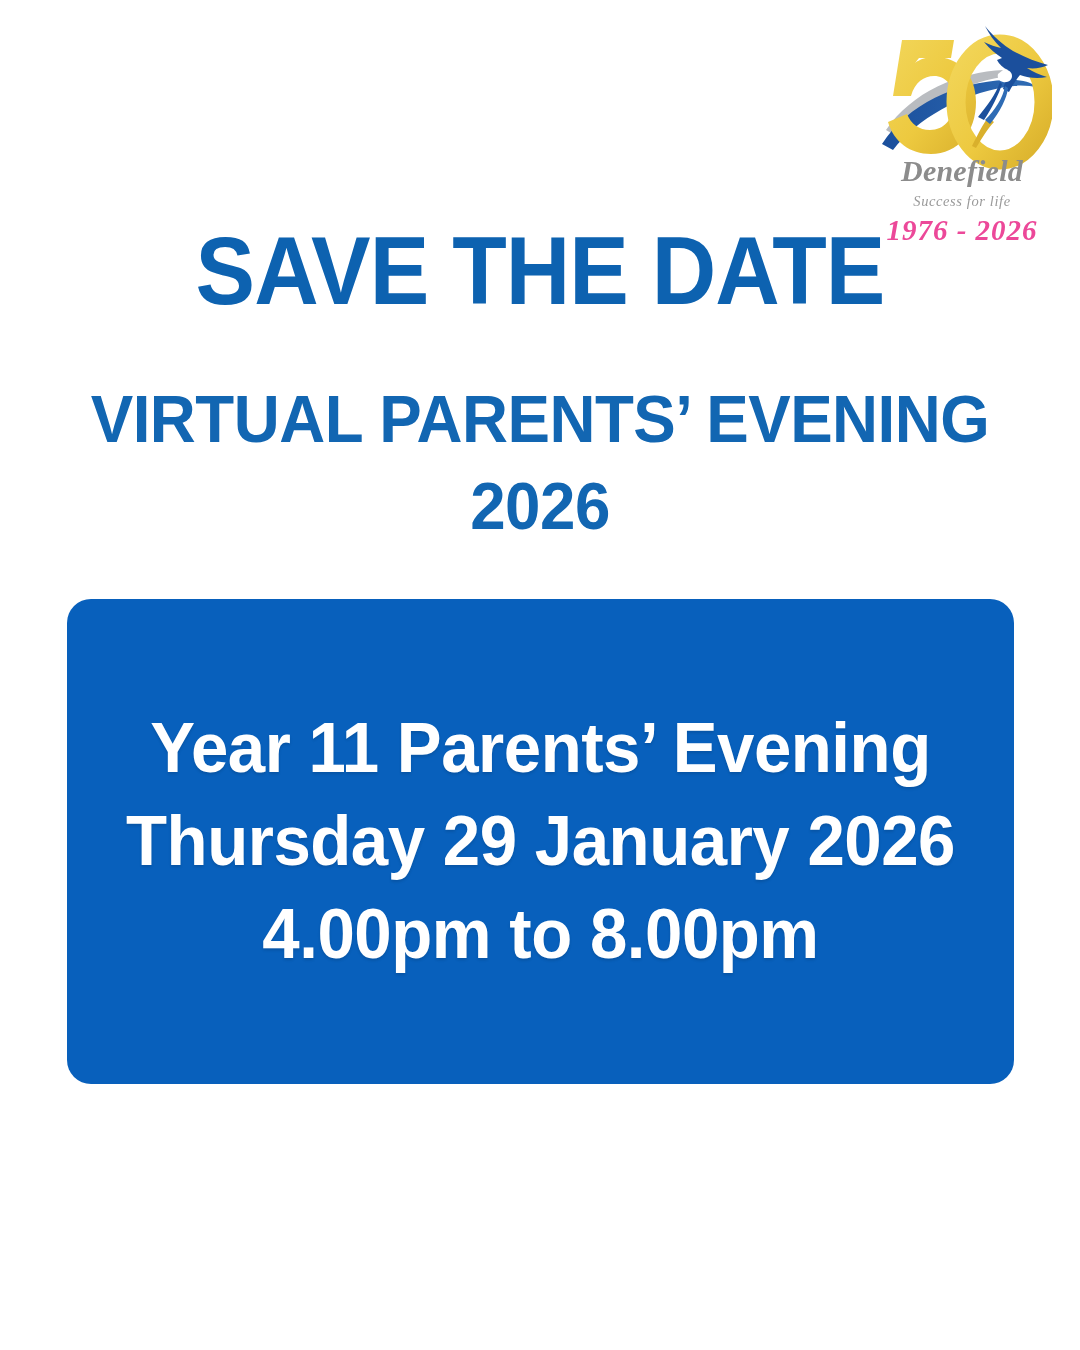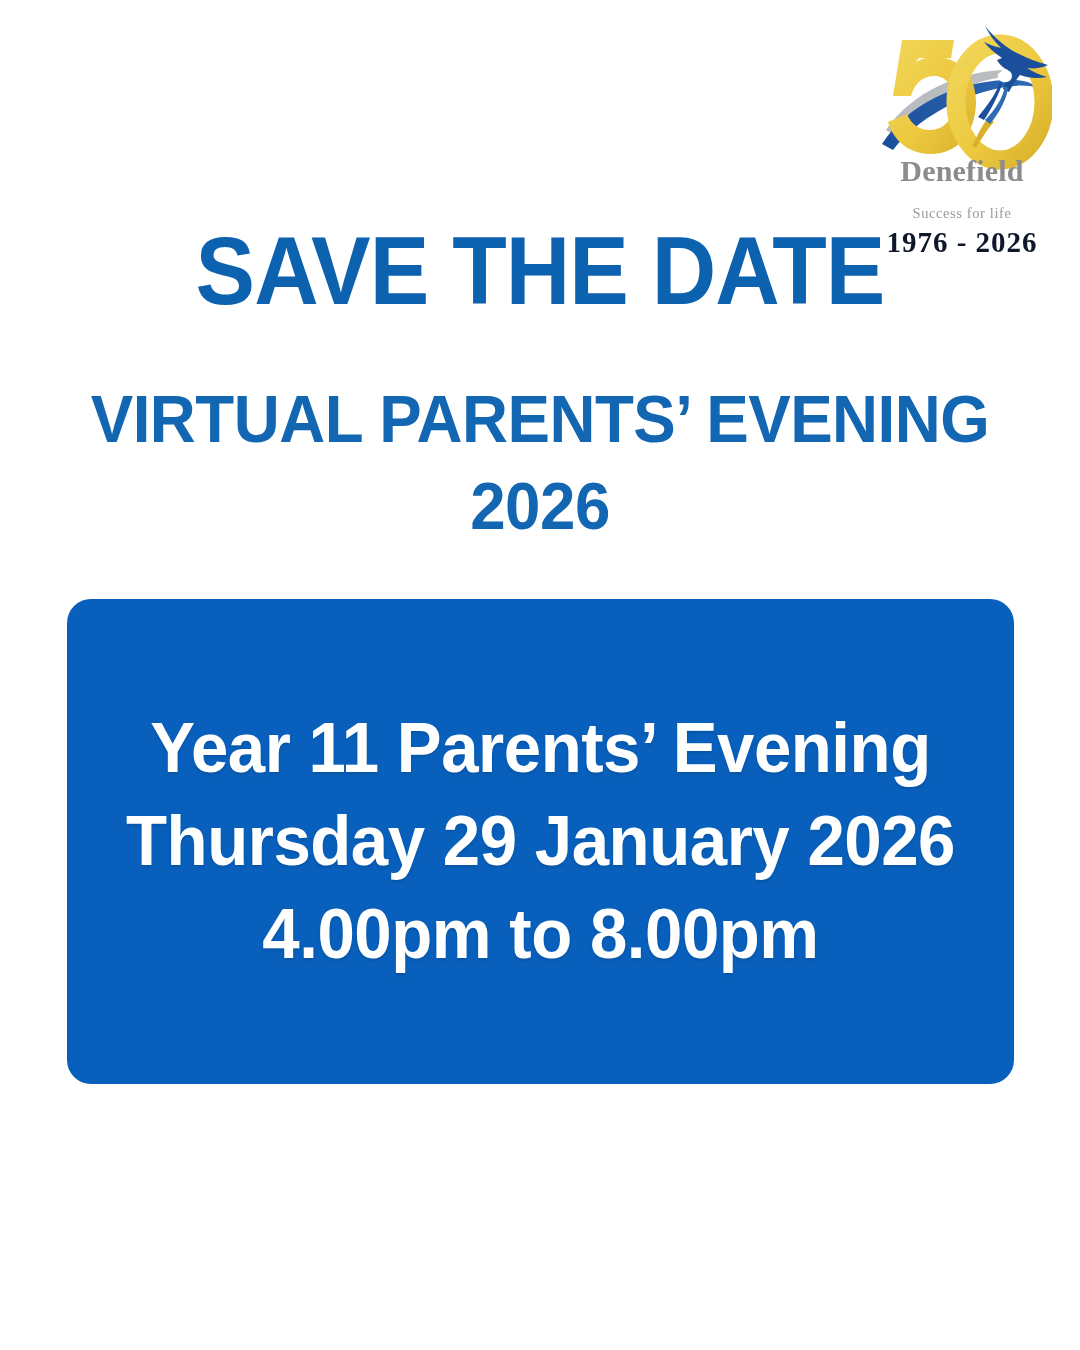--- a/index.html
+++ b/index.html
@@ -19,20 +19,21 @@
     -webkit-font-smoothing: antialiased;
   }
 
   
   .logo-block {
     position: absolute;
     top: 18px;
     right: 28px;
     width: 180px;
     height: 210px;
+    font-style: italic;
   }
   .logo-mark {
     position: absolute;
     top: 0;
     left: 0;
     width: 180px;
     height: 165px;
   }
   .logo-wordmark {
     position: absolute;
@@ -51,29 +52,29 @@
     color: #8c8c8c;
     margin: 0;
   }
   .logo-tagline {
     display: block;
     font-family: "Liberation Serif", "DejaVu Serif", serif;
     font-weight: 400;
     font-size: 14.5px;
     letter-spacing: 0.6px;
     color: #9a9a9a;
-    margin-top: 20px;
+    margin-top: 8px;
   }
   .logo-years {
     display: block;
     font-family: "Liberation Serif", "DejaVu Serif", serif;
     font-weight: 700;
     font-size: 29px;
     letter-spacing: 1px;
-    color: #0f172a;
+    color: #ec4899;
     margin-top: 7px;
   }
 
   
   .headline {
     position: absolute;
     left: 0;
     top: 222px;
     width: 1080px;
     text-align: center;

